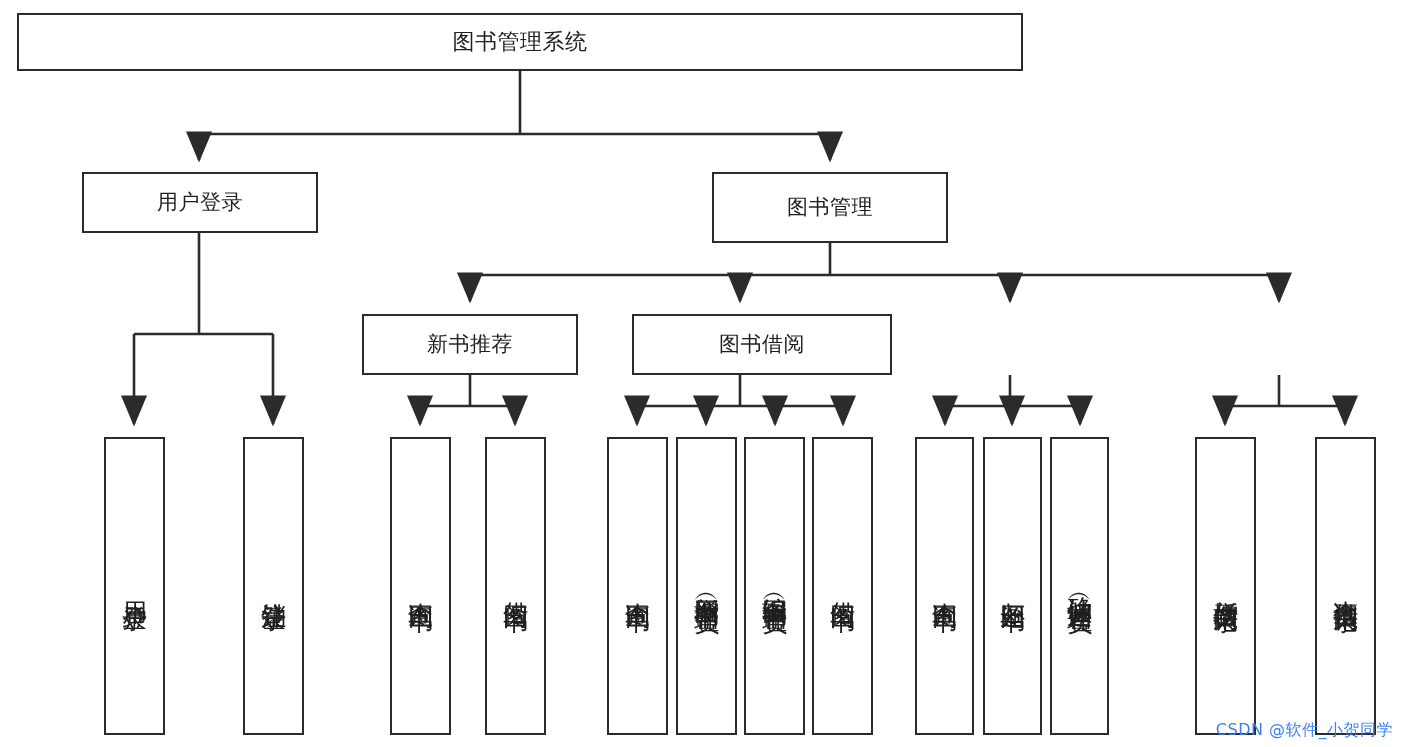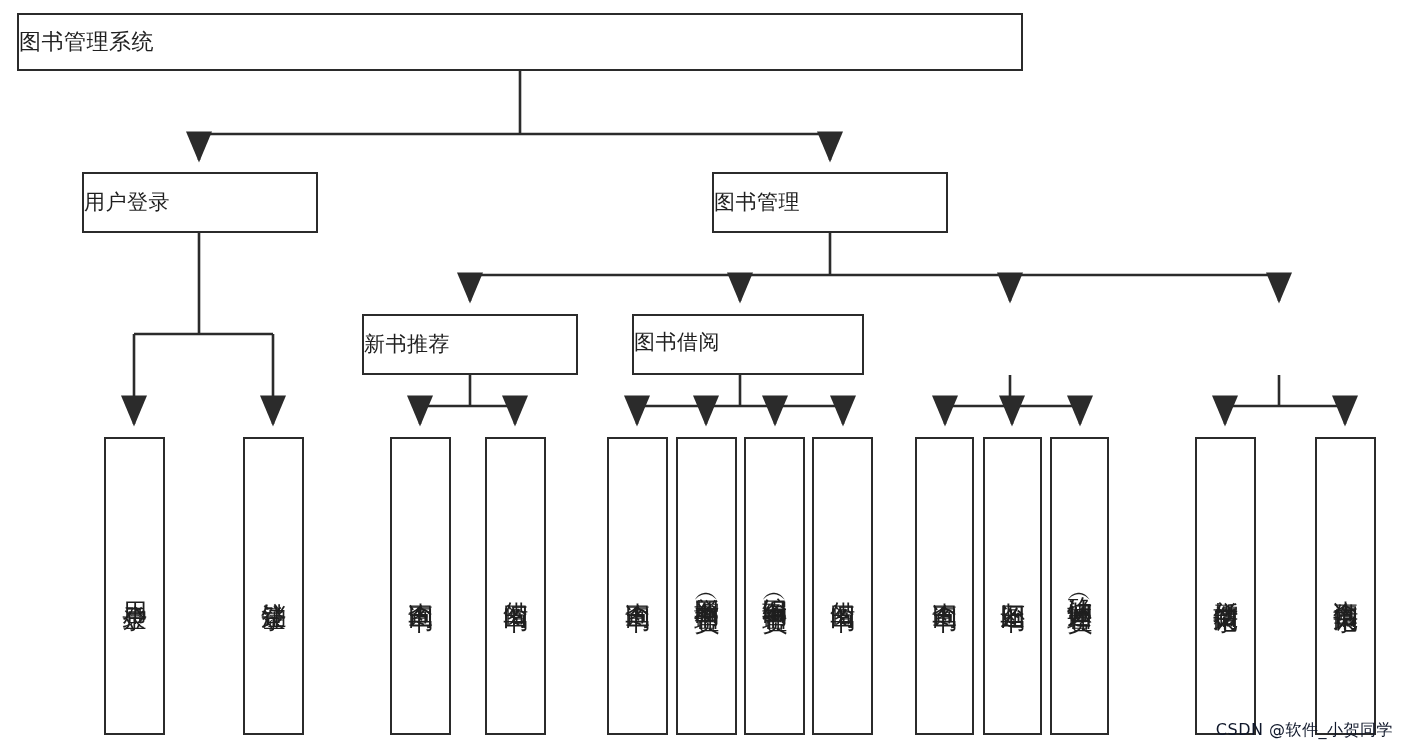--- a/index.html
+++ b/index.html
@@ -26,21 +26,21 @@
     height: 747px;
     pointer-events: none;
   }
   .node {
     position: absolute;
     box-sizing: border-box;
     background: #ffffff;
     border: 2.5px solid #2b2b2b;
     display: flex;
     align-items: center;
-    justify-content: flex-start;
+    justify-content: center;
     color: #1a1a1a;
     z-index: 2;
   }
   .node-label {
     display: block;
     text-align: center;
     line-height: 1.18;
     letter-spacing: 0.5px;
     color: #1f1f1f;
   }
@@ -61,21 +61,21 @@
     white-space: nowrap;
   }
   .node.root .node-label {
     font-size: 22px;
   }
   #watermark {
     position: absolute;
     right: 12px;
     bottom: 6px;
     font-size: 16px;
-    color: #0f172a;
+    color: #3b82f6;
     letter-spacing: 0.5px;
     z-index: 5;
     white-space: nowrap;
     font-family: "DejaVu Sans", "Liberation Sans", sans-serif;
   }
 </style>
 </head>
 <body>
 
 <div id="canvas">
@@ -137,29 +137,29 @@
   </svg>
 
   <div class="node horizontal root" style="left:17px; top:13px; width:1006px; height:58px;">
     <span class="node-label">图书管理系统</span>
   </div>
 
   <div class="node horizontal" style="left:82px; top:172px; width:236px; height:61px;">
     <span class="node-label">用户登录</span>
   </div>
 
-  <div class="node horizontal" style="left:712px; top:172px; width:236px; height:61px;">
+  <div class="node horizontal" style="left:712px; top:172px; width:236px; height:71px;">
     <span class="node-label">图书管理</span>
   </div>
 
   <div class="node horizontal" style="left:362px; top:314px; width:216px; height:61px;">
     <span class="node-label">新书推荐</span>
   </div>
 
-  <div class="node horizontal" style="left:632px; top:314px; width:232px; height:61px;font-family:Liberation Mono, monospace;">
+  <div class="node horizontal" style="left:632px; top:314px; width:260px; height:61px;">
     <span class="node-label">图书借阅</span>
   </div>
 
 
 
   <div class="node vertical" style="left:104px; top:437px; width:61px; height:298px;">
     <span class="node-label">用户登录</span>
   </div>
 
   <div class="node vertical" style="left:243px; top:437px; width:61px; height:298px;">

